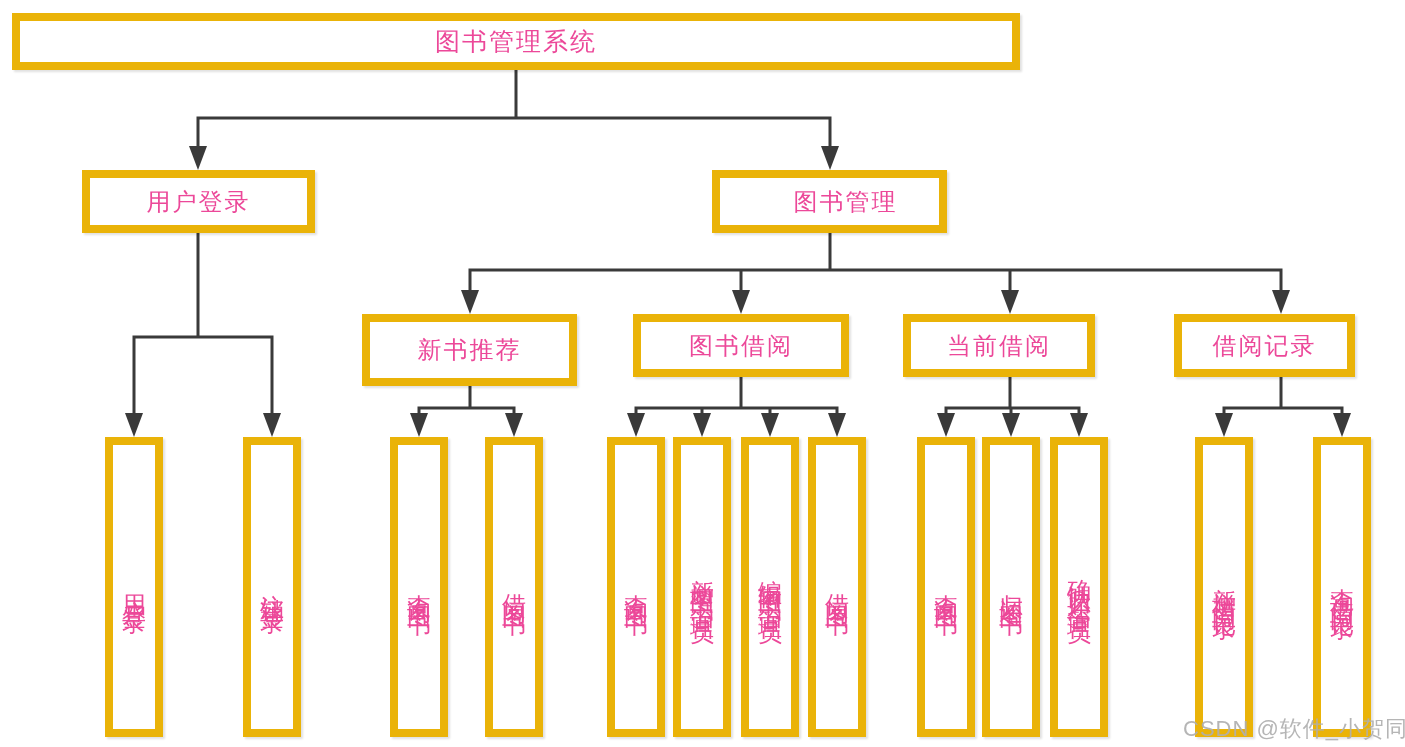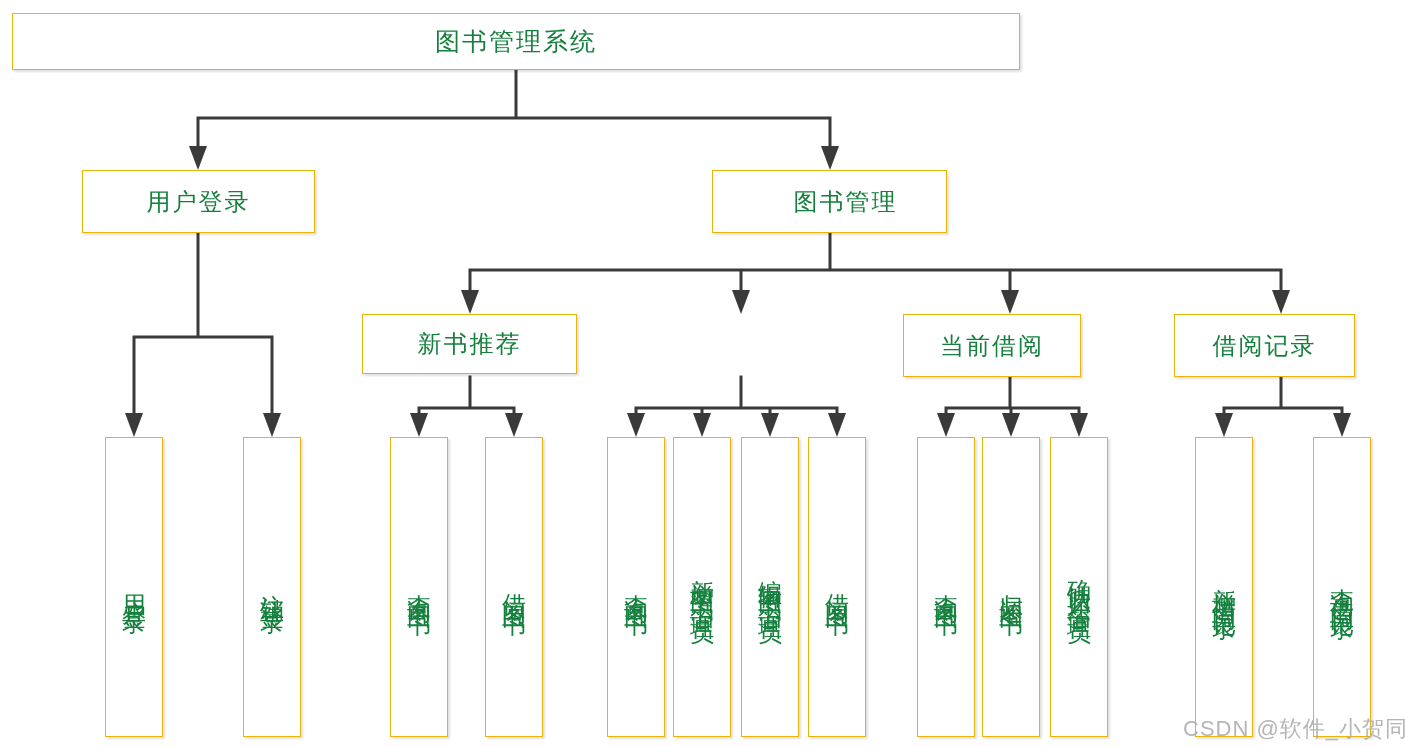--- a/index.html
+++ b/index.html
@@ -2,22 +2,22 @@
 <html><head>
 <meta charset="utf-8">
 <style>
   html,body{margin:0;padding:0;background:#ffffff;}
   #canvas{
     position:relative;width:1405px;height:747px;background:#ffffff;
     font-family:"Liberation Sans", sans-serif;overflow:hidden;
   }
   #wires{position:absolute;left:0;top:0;width:1405px;height:747px;}
   .box{
-    position:absolute;box-sizing:border-box;border:1px solid #eab308;background:#ffffff;
-    display:flex;align-items:center;justify-content:center;color:#15803d;
+    position:absolute;box-sizing:border-box;border:8px solid #eab308;background:#ffffff;
+    display:flex;align-items:center;justify-content:center;color:#ec4899;
     box-shadow:2px 2px 2px rgba(0,0,0,0.12);
   }
   .hlabel{font-size:24px;letter-spacing:2px;white-space:nowrap;}
   .root .hlabel{font-size:25px;}
   .leaf .vlabel{
     writing-mode:vertical-rl;text-orientation:mixed;
     font-size:24px;letter-spacing:6px;line-height:1;white-space:nowrap;
   }
   .watermark{
     position:absolute;left:1183px;top:714px;z-index:10;
@@ -66,24 +66,27 @@
     <span class="hlabel">图书管理系统</span>
   </div>
 
   <div class="box" style="left:82px;top:170px;width:233px;height:63px;">
     <span class="hlabel">用户登录</span>
   </div>
   <div class="box" style="left:712px;top:170px;width:235px;height:63px;padding-left:32px;">
     <span class="hlabel">图书管理</span>
   </div>
 
-  <div class="box" style="left:362px;top:314px;width:215px;height:60px;">
+  <div class="box" style="left:362px;top:314px;width:215px;height:72px;">
     <span class="hlabel">新书推荐</span>
   </div>
-  <div class="box" style="left:903px;top:314px;width:178px;height:63px;">
+  <div class="box" style="left:633px;top:314px;width:216px;height:63px;">
+    <span class="hlabel">图书借阅</span>
+  </div>
+  <div class="box" style="left:903px;top:314px;width:192px;height:63px;">
     <span class="hlabel">当前借阅</span>
   </div>
   <div class="box" style="left:1174px;top:314px;width:181px;height:63px;">
     <span class="hlabel">借阅记录</span>
   </div>
 
   <div class="box leaf" style="left:105px;top:437px;width:58px;height:300px;">
     <span class="vlabel">用户登录</span>
   </div>
   <div class="box leaf" style="left:243px;top:437px;width:58px;height:300px;">

